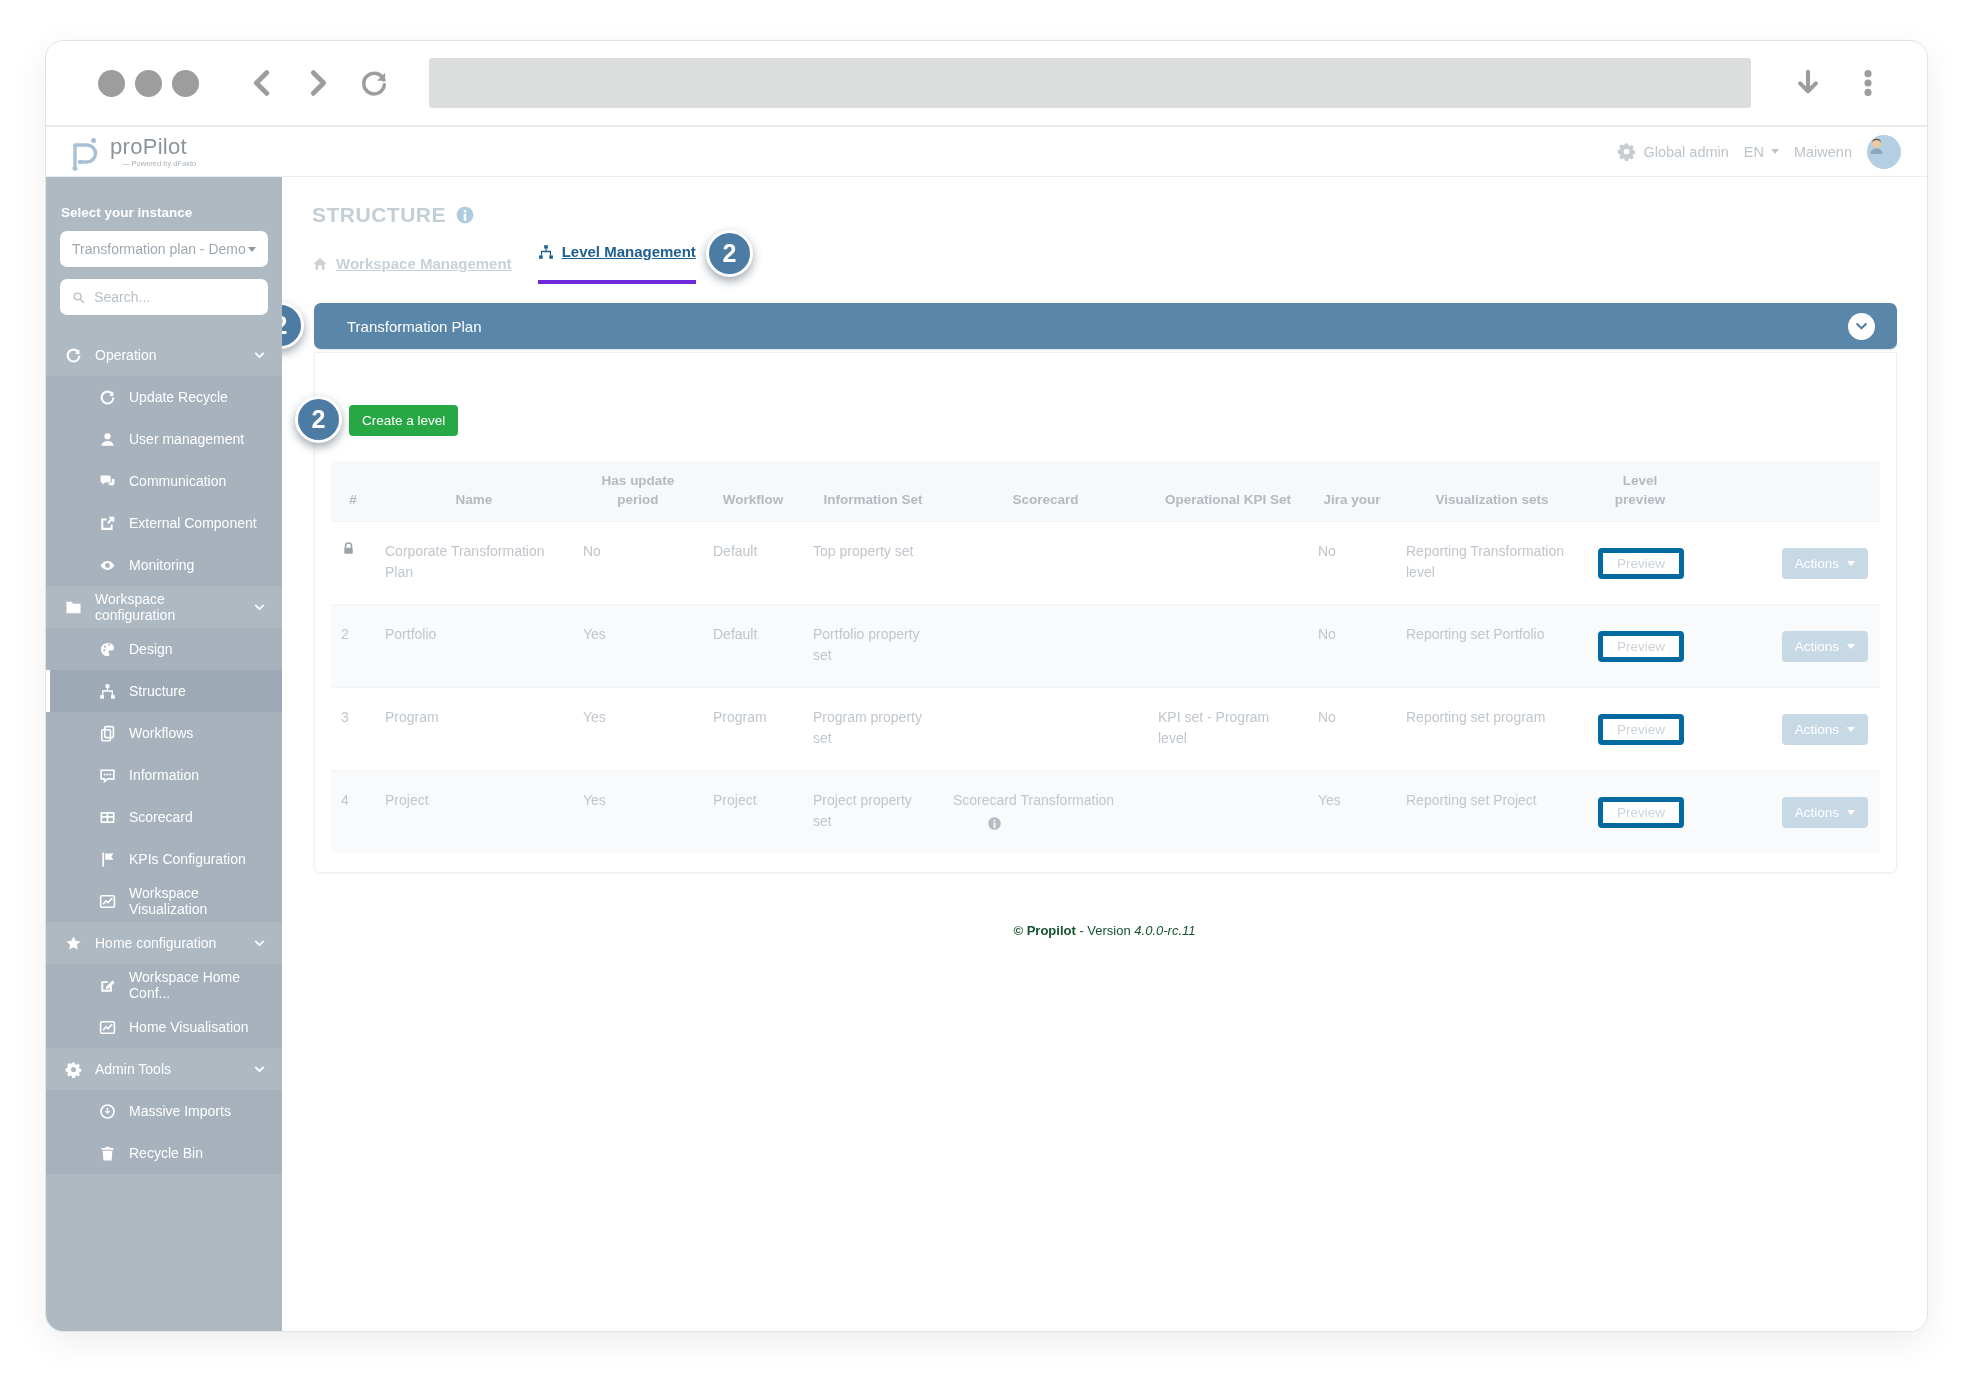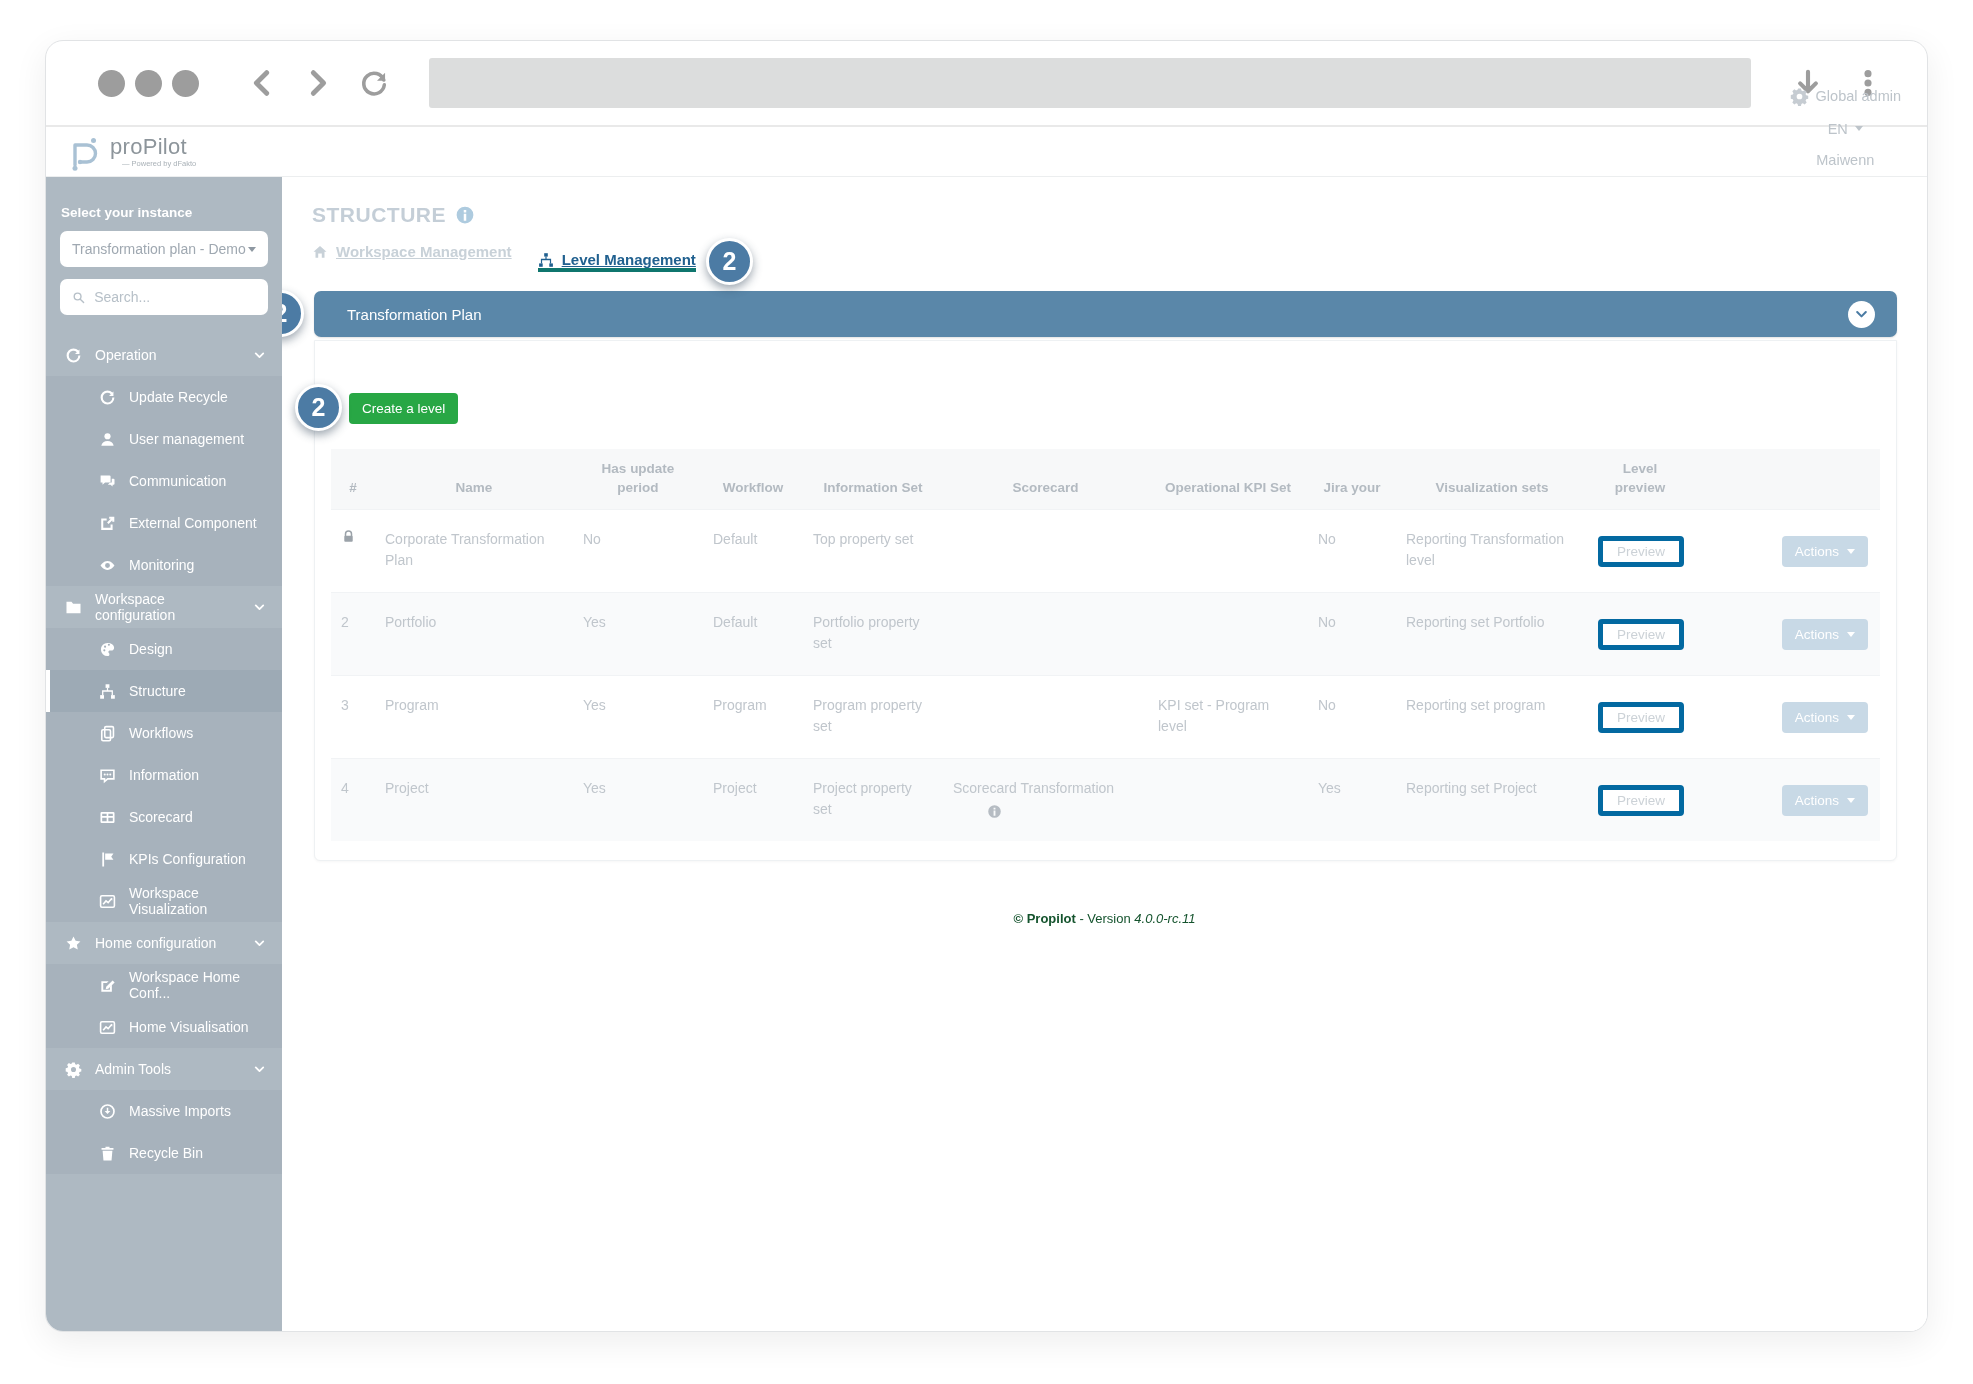--- a/index.html
+++ b/index.html
@@ -19,21 +19,21 @@
   .chromeright{ display:flex; gap:30px; color:#9d9d9d; align-items:center; }
   .chromeright svg{ width:30px; height:30px; display:block; }
 
   
   .appheader{ height:50px; display:flex; align-items:center; padding:0 26px 0 16px; border-bottom:1px solid #eceeef; }
   .brand{ display:flex; align-items:center; gap:8px; }
   .brand svg{ width:40px; height:40px; display:block; }
   .brandtext{ line-height:1; }
   .brandname{ font-size:22px; color:#8d959b; letter-spacing:.3px; }
   .brandtag{ font-size:7.5px; color:#a9b1b7; margin-top:2px; padding-left:12px; }
-  .hright{ margin-left:auto; display:flex; align-items:center; gap:15px; color:#bdc4ca; font-size:14.5px;flex-direction:column; }
+  .hright{ margin-left:auto; display:flex; align-items:center; gap:15px; color:#bdc4ca; font-size:14.5px; }
   .hitem{ display:flex; align-items:center; gap:7px; }
   .hright svg{ width:19px; height:19px; display:block; color:#c6ccd2; }
   .caret{ display:inline-block; width:0; height:0; border-left:4px solid transparent; border-right:4px solid transparent; border-top:5px solid #bdc4ca; }
   .avatar{ width:34px; height:34px; border-radius:50%; background:#b5cfe2; overflow:hidden; }
 
   
   .appbody{ display:flex; height:1154px; }
   .sidebar{ width:236px; background:#aeb9c2; color:#fff; flex:none; padding-top:28px; }
   .sb-label{ font-size:13.5px; font-weight:bold; margin:0 0 11px 15px; }
   .sb-box{ background:#fff; border-radius:7px; height:36px; margin:0 14px 12px; display:flex; align-items:center; padding:0 12px; color:#9fa8b1; font-size:14px; }
@@ -53,21 +53,21 @@
   
   .main{ flex:1; background:#fff; padding:0 30px; position:relative; overflow:hidden; }
   .pagetitle{ margin-top:26px; display:flex; align-items:center; gap:9px; }
   .pagetitle h1{ font-size:21px; letter-spacing:.5px; color:#c4ced7; font-weight:bold; }
   .pagetitle svg{ width:20px; height:20px; color:#aecbdf; }
 
   .tabs{ display:flex; gap:26px; margin-top:16px; align-items:flex-end; }
   .tab{ display:flex; align-items:center; gap:8px; font-size:15px; font-weight:600; padding-bottom:12px; position:relative;text-decoration:underline; }
   .tab.inactive{ color:#c8d1d8; }
   .tab.inactive svg{ color:#c8d1d8; }
-  .tab.active{ color:#20608f; border-bottom:4px solid #0f766e; padding-bottom:0; }
+  .tab.active{ color:#20608f; border-bottom:4px solid #6d28d9; padding-bottom:20px; }
   .tab.active svg{ color:#20608f; }
   .tab svg{ width:16px; height:16px; }
 
   .badge{ position:absolute; width:47px; height:47px; border-radius:50%; background:#4c7ba4; border:3px solid #fff;
     box-shadow:0 4px 10px rgba(40,60,80,.45); color:#fff; font-size:25px; font-weight:bold;
     display:flex; align-items:center; justify-content:center; z-index:20; }
   .badge.on-tab{ left:calc(100% + 10px); top:-13px; }
   .badge.on-bar{ left:-57px; top:-1px; }
   .badge.on-btn{ left:-54px; top:-9px; }
 

